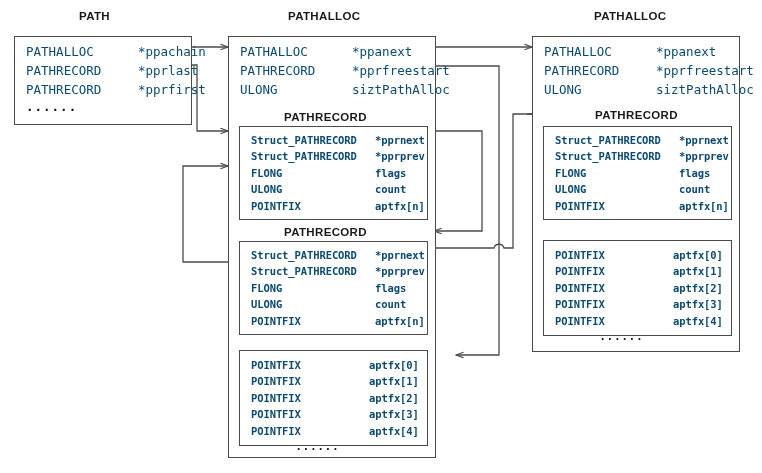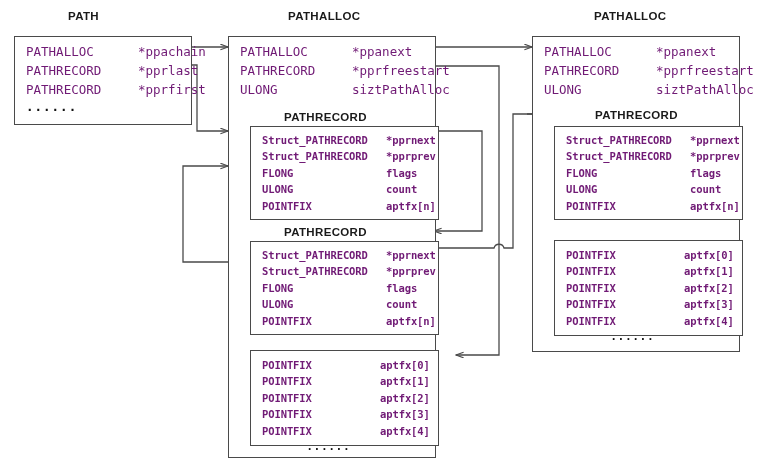--- a/index.html
+++ b/index.html
@@ -15,21 +15,21 @@
   
   #wires{position:absolute;left:0;top:0;width:762px;height:473px;}
 
   
   .box{
     position:absolute;
     box-sizing:border-box;
     border:1.4px solid #4a4a4a;
     background:#ffffff;
   }
-  .box.inner{border:1.2px solid #4a4a4a;margin-left:11px;}
+  .box.inner{border:1.2px solid #4a4a4a;}
 
   
   .caption{
     position:absolute;
     font-family:"Liberation Sans", sans-serif;
     font-size:11.5px;
     font-weight:700;
     letter-spacing:.35px;
     color:#1a1a1a;
     white-space:nowrap;
@@ -42,21 +42,21 @@
     left:0;right:0;top:0;
     padding:6px 9px 6px 11px;
     box-sizing:border-box;
   }
   .row{
     display:block;
     white-space:pre;
     font-family:"DejaVu Sans Mono", monospace;
     line-height:16px;
     height:16px;
-    color:#701a75;
+    color:#0c4a6e;
   }
   .row .t{display:inline-block;}
   .row .n{display:inline-block;}
 
   
   .big .row{font-size:12.5px;line-height:19px;height:19px;}
   .big .row .t{width:112px;}
 
   
   .small .row{font-size:10.5px;line-height:16.4px;height:16.4px;font-weight:700;letter-spacing:-.1px;}
@@ -102,21 +102,21 @@
       <path d="M424,66 H499 V355 H456" marker-end="url(#ah)"></path>
 
       <path d="M388,47 H532" marker-end="url(#ah)"></path>
 
       <path d="M422,248 H494 A5.2,5.2 0 0 1 504,248 H513 V114 H560" marker-end="url(#ah)"></path>
 
       <path d="M527,114 H560" marker-end="url(#ah)"></path>
     </g>
   </svg>
 
-  <div class="caption" style="left:68px; top:10px;">PATH</div>
+  <div class="caption" style="left:79px; top:10px;">PATH</div>
 
   <div class="box" style="left:14px; top:36px; width:178px; height:89px;">
     <div class="rows big" style="padding-top:5px;">
       <span class="row"><span class="t">PATHALLOC</span><span class="n">*ppachain</span></span>
       <span class="row"><span class="t">PATHRECORD</span><span class="n">*pprlast</span></span>
       <span class="row"><span class="t">PATHRECORD</span><span class="n">*pprfirst</span></span>
       <span class="ellipsis big">......</span>
     </div>
   </div>
 

